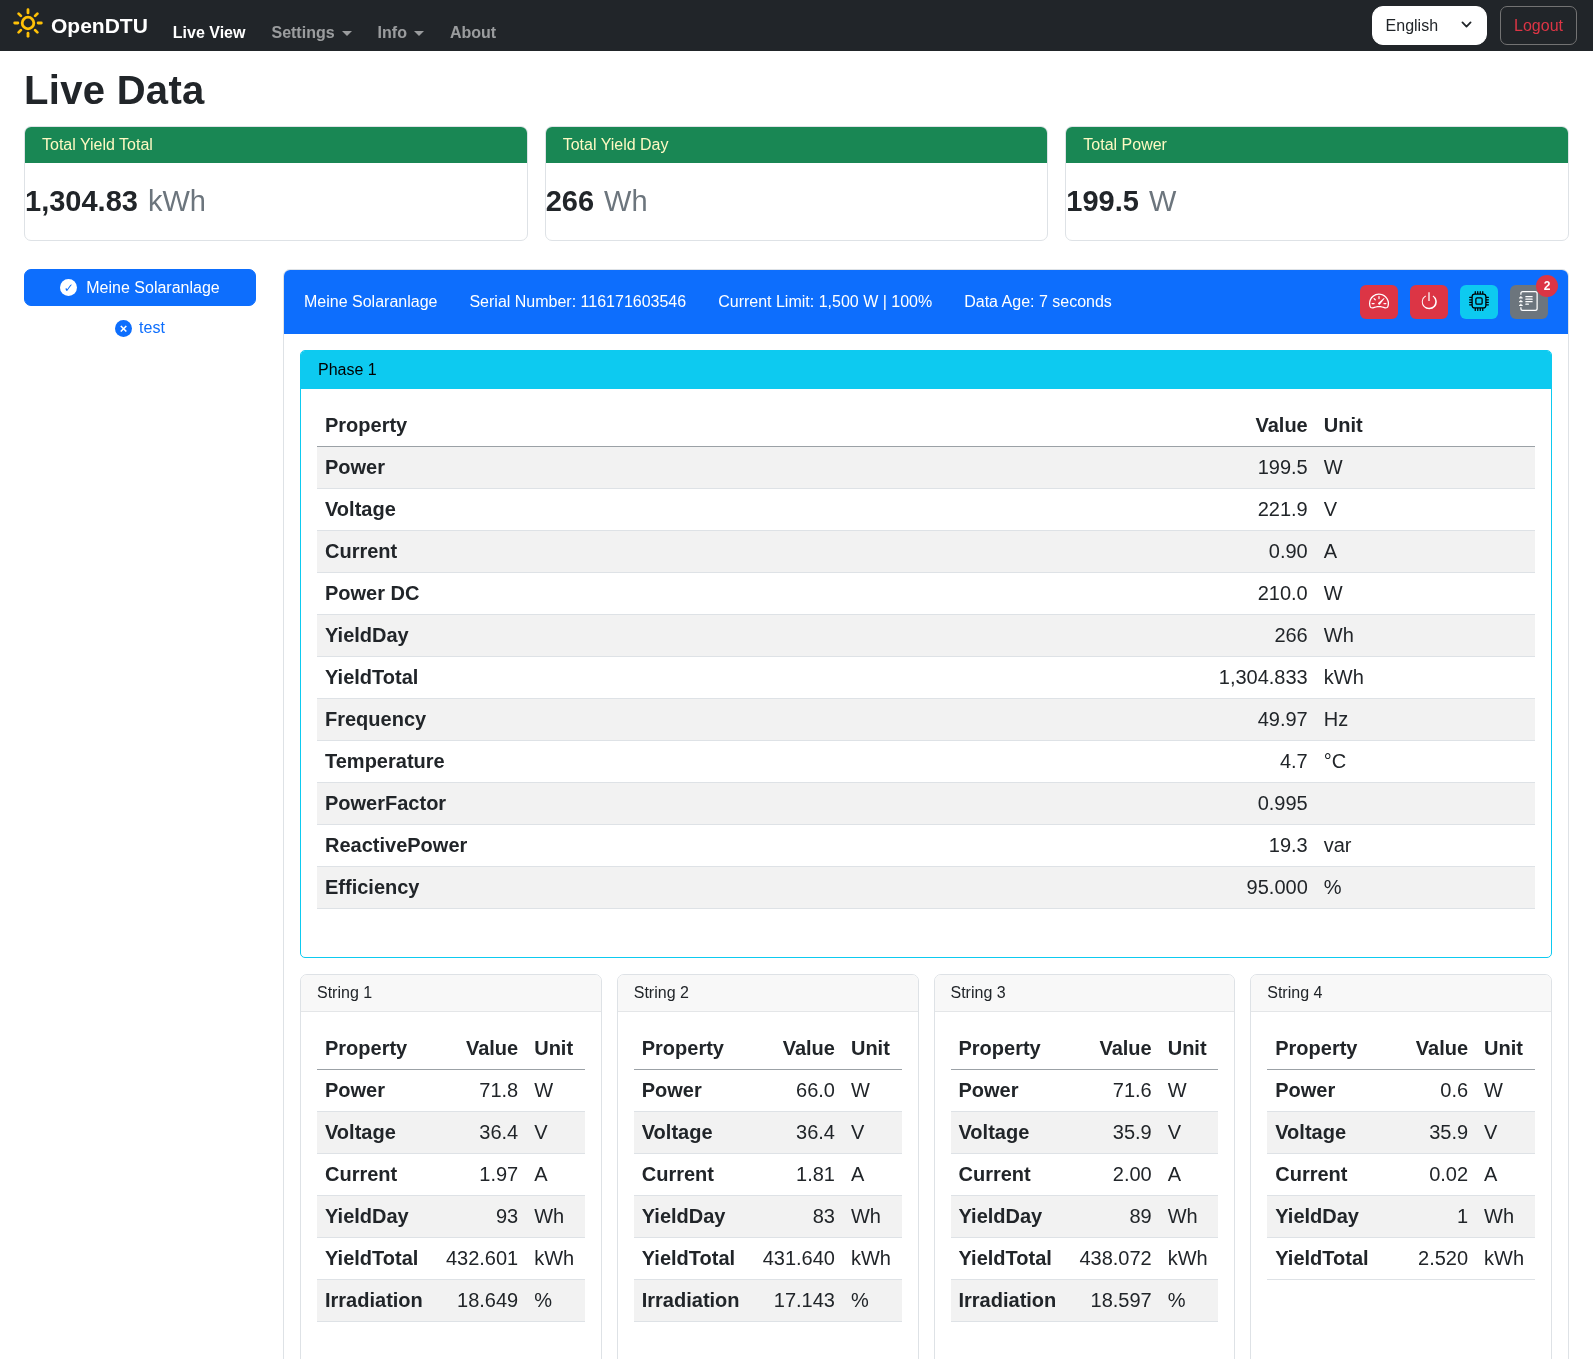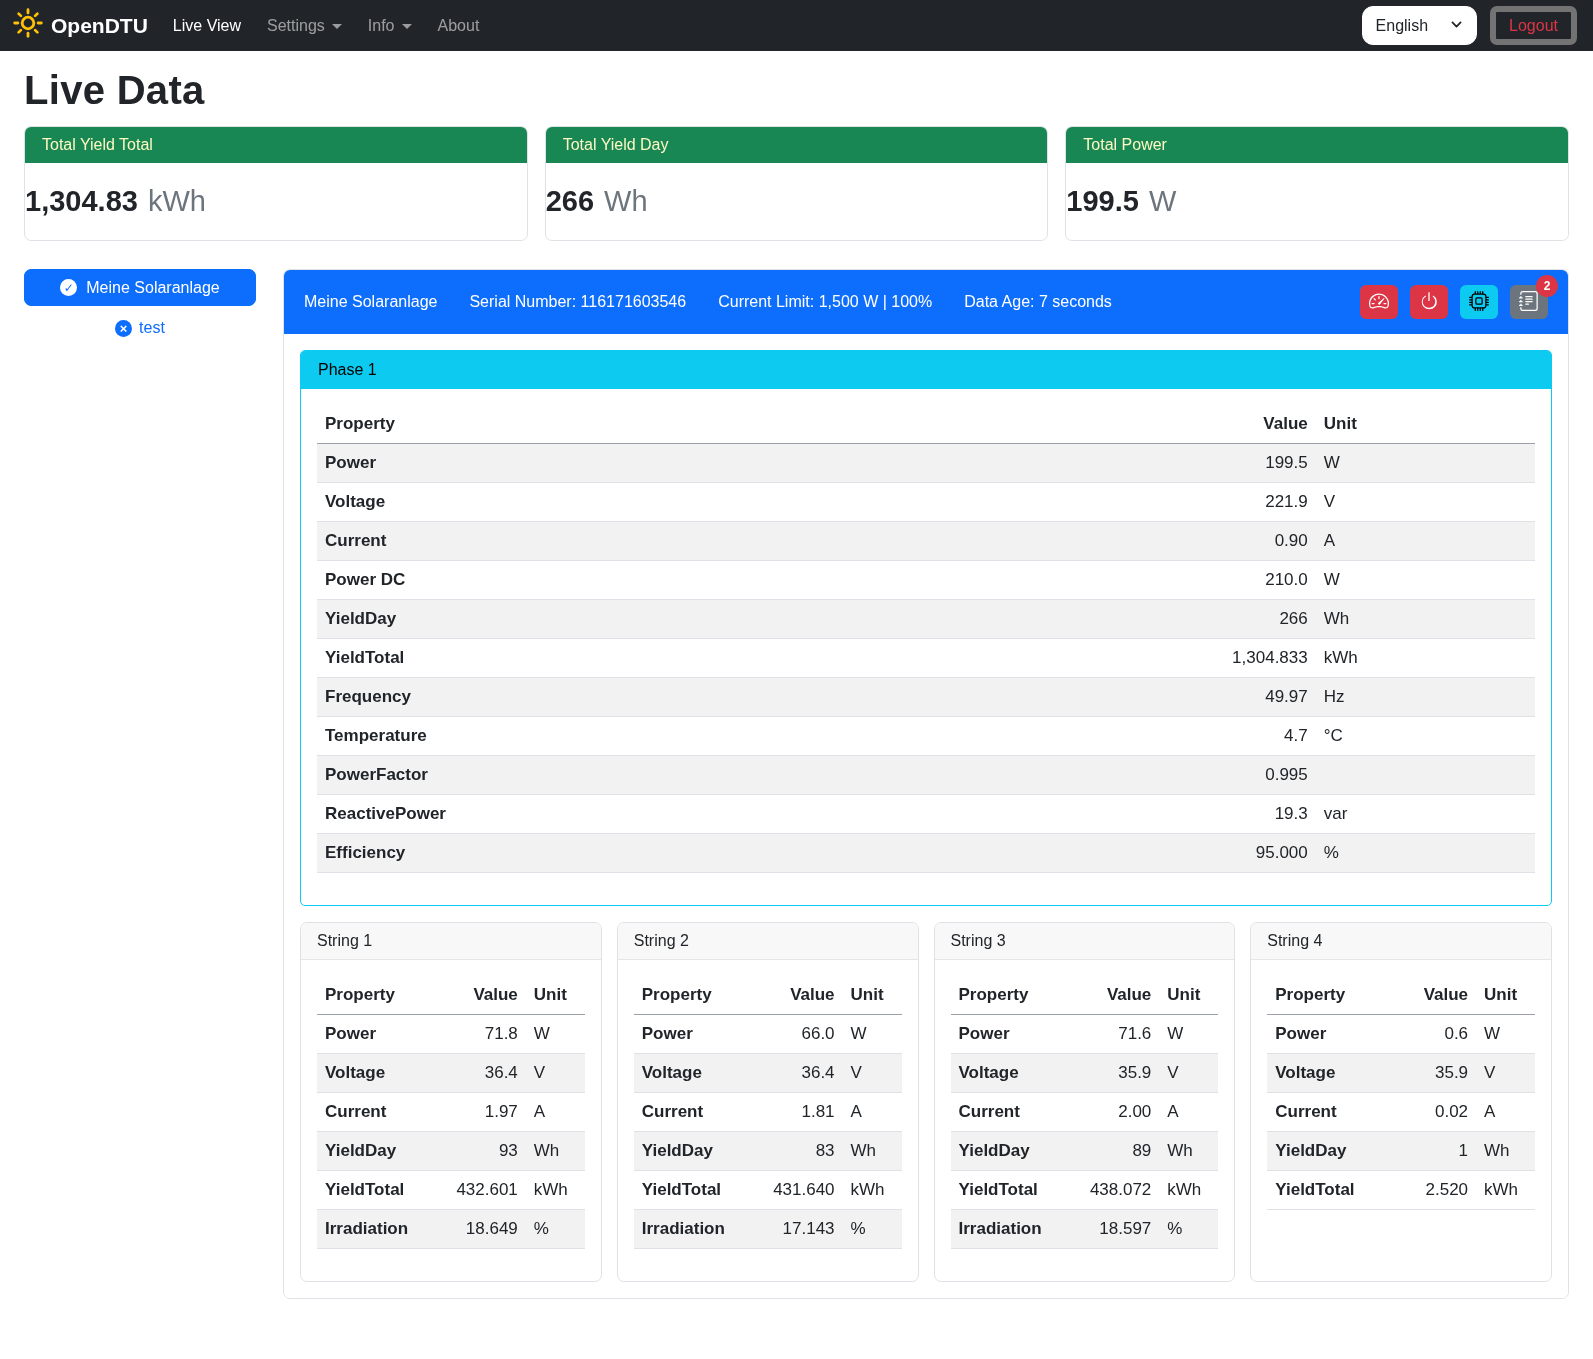--- a/index.html
+++ b/index.html
@@ -3,29 +3,29 @@
 <meta charset="utf-8">
 <style>
   * { box-sizing: border-box; }
   html,body { margin:0; padding:0; background:#fff; color:#212529;
     font-family:"Liberation Sans", "DejaVu Sans", sans-serif; }
   body { width:1593px; min-height:1359px; }
 
   
   .navbar { height:51px; background:#212529; display:flex; padding:0 16px 0 13px; }
   .brand { display:flex; align-items:center; gap:8px; color:#fff; font-size:21px; font-weight:700; cursor:pointer; }
-  .nav-items { display:flex; list-style:none; margin:9px 0 0 12px; padding:0; }
+  .nav-items { display:flex; list-style:none; margin:16px 0 0 12px; padding:0;font-weight:bold; }
   .nav-item { color:rgba(255,255,255,.55); font-size:16px; padding:8px 13px; cursor:pointer; white-space:nowrap; }
   .nav-item.active { color:#fff; }
   .caret::after { content:""; display:inline-block; margin-left:7px; vertical-align:2px;
     border-left:5px solid transparent; border-right:5px solid transparent; border-top:5px solid currentColor; }
   .nav-right { margin-left:auto; display:flex; align-items:center; gap:13px; }
   .lang-select { background:#fff; border:1px solid #fff; border-radius:11px; height:39px; display:flex;
     align-items:center; padding:0 13px; gap:22px; font-size:16px; color:#212529; cursor:pointer; }
-  .logout-btn { background:transparent; border:6px solid #737373; color:#dc3545; border-radius:7px;
+  .logout-btn { background:transparent; border:1px solid #737373; color:#dc3545; border-radius:7px;
     height:39px; padding:0 13px; font-size:16px; cursor:pointer; font-family:inherit; }
 
   
   .container { padding:0 24px; }
   .page-title { font-size:40px; font-weight:700; margin:17px 0 13px; letter-spacing:.3px; }
 
   .summary-row { display:flex; gap:17px; margin-bottom:28px; }
   .card { border:1px solid #dee2e6; border-radius:7px; overflow:hidden; background:#fff; }
   .summary-card { flex:1; }
   .summary-card .card-hdr { background:#198754; color:#fef9c3; font-size:16px; padding:9px 17px; }
@@ -59,21 +59,21 @@
   .badge { position:absolute; top:-10px; right:-10px; min-width:22px; height:22px; border-radius:50%;
     background:#dc3545; color:#fff; font-size:12px; font-weight:700; display:flex; align-items:center;
     justify-content:center; }
 
   .inv-body { padding:16px; background:#fff; }
 
   .phase-card { border:1px solid #0dcaf0; border-radius:5px; overflow:hidden; margin-bottom:16px; }
   .phase-header { background:#0dcaf0; color:#000; font-size:16px; padding:10px 17px; }
   .phase-body { padding:16px; }
 
-  table { width:100%; border-collapse:collapse; font-size:17px; margin-bottom:16px; }
+  table { width:100%; border-collapse:collapse; font-size:20px; margin-bottom:32px; }
   th, td { padding:9px 8px; text-align:left; border-bottom:1px solid #dee2e6; vertical-align:middle; }
   thead th { border-bottom:1px solid #9ba1a6; font-weight:700; }
   td.prop { font-weight:700; }
   th.col-val, td.val { text-align:right; }
   .phase-table .col-prop { width:64%; } .phase-table .col-val { width:18%; } .phase-table .col-unit { width:18%; }
   .string-table .col-prop { width:42%; } .string-table .col-val { width:36%; } .string-table .col-unit { width:22%; }
   .phase-table tbody tr:nth-child(odd)  { background:#f2f2f2; }
   .string-table tbody tr:nth-child(even) { background:#f2f2f2; }
 
   .strings-row { display:flex; gap:15px; align-items:stretch; }

